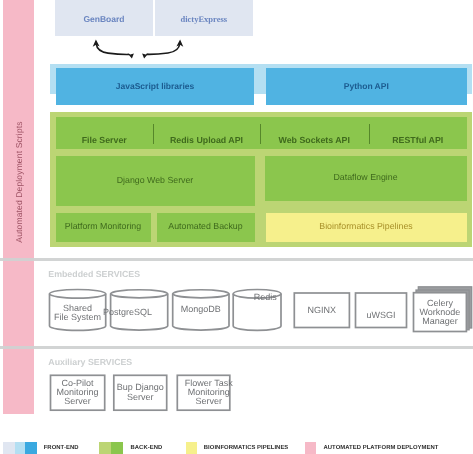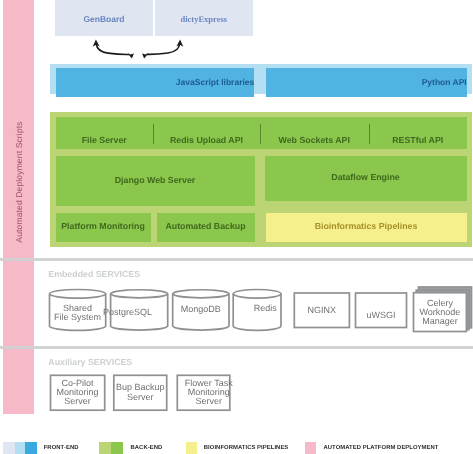--- a/index.html
+++ b/index.html
@@ -18,27 +18,27 @@
   
   .divider{left:0;width:473px;height:3px;background:rgba(207,209,209,0.94);}
 
   
   .app-box{top:0;height:35.5px;background:#e0e6f1;color:#6a85c0;font-size:8.5px;font-weight:bold;padding-top:5px;}
   #app-genboard{left:55px;width:98px;}
   #app-dicty{left:154.5px;width:98.5px;font-family:Liberation Serif, serif;}
 
   
   #frontend-wrap{left:50px;top:64px;width:421.6px;height:30px;background:#b4dff2;}
-  .blue-box{top:68.4px;height:29px;background:#50b3e2;color:#1c5c90;font-size:8.5px;font-weight:bold;justify-content:flex-end;}
+  .blue-box{top:68.4px;height:37px;background:#50b3e2;color:#1c5c90;font-size:8.5px;font-weight:bold;}
   #box-js{left:55.7px;width:198.6px;}
   #box-py{left:265.9px;width:200.8px;}
 
   
   #backend-wrap{left:50px;top:111.5px;width:421.9px;height:135px;background:#bcd574;}
-  .green-box{background:#8bc64d;color:#3f6a1d;font-size:8.8px;font-weight:bold;}
+  .green-box{background:#8bc64d;color:#3f6a1d;font-size:8.8px;font-weight:normal;}
   #g-row1{left:55.5px;top:117px;width:411px;height:32px;}
   #g-django{left:55.5px;top:155.5px;width:199px;height:50.5px;}
   #g-dataflow{left:264.5px;top:155.5px;width:202px;height:45px;}
   #g-platmon{left:55.5px;top:213px;width:95px;height:28.5px;}
   #g-autobak{left:156.5px;top:213px;width:98px;height:28.5px;}
   #g-bioinf{left:265.5px;top:213px;width:201px;height:28.5px;background:#f6f08c;color:#a89029;}
   .vsep{top:123.5px;width:1px;height:20px;background:#4c7b25;opacity:.85;}
   .cellrow{position:absolute;top:117px;height:32px;display:flex;align-items:center;justify-content:center;padding-top:14px;box-sizing:border-box;}
 
   
@@ -146,38 +146,38 @@
     <rect x="418.3" y="286.8" width="53.4" height="41.2"></rect>
     <rect x="416.0" y="290.0" width="53.1" height="39.8"></rect>
   </g>
   <rect x="413.5" y="292.7" width="52.9" height="38.8" fill="#ffffff" stroke="#8e9093" stroke-width="1.7"></rect>
 </svg>
 
 <div class="abs ctr svc" style="left:49.5px;top:296px;width:56.2px;height:34px"><span>Shared
 File System</span></div>
 <div class="abs ctr svc" style="left:110.6px;top:296px;width:34px;height:34px"><span>PostgreSQL</span></div>
 <div class="abs ctr svc" style="left:172.7px;top:296px;width:56.3px;height:28px"><span>MongoDB</span></div>
-<div class="abs ctr svc" style="left:233.2px;top:292px;width:64px;height:34px"><span>Redis</span></div>
+<div class="abs ctr svc" style="left:233.2px;top:281px;width:64px;height:34px"><span>Redis</span></div>
 <div class="abs ctr svc" style="left:294.3px;top:293px;width:55.1px;height:34.5px"><span>NGINX</span></div>
 <div class="abs ctr svc" style="left:355.5px;top:293px;width:51px;height:45px"><span>uWSGI</span></div>
 <div class="abs ctr svc" style="left:413.5px;top:292.7px;width:52.9px;height:40px"><span>Celery
 Worknode
 Manager</span></div>
 
 <svg class="abs" id="aux-shapes" style="left:0;top:0" width="473" height="454">
   <g fill="#ffffff" stroke="#8e9093" stroke-width="1.7">
     <rect x="50.5" y="375.3" width="54.2" height="34.9"></rect>
     <rect x="113.8" y="375.3" width="52.9" height="34.9"></rect>
     <rect x="177.3" y="375.3" width="52.5" height="34.9"></rect>
   </g>
 </svg>
 <div class="abs ctr svc" style="left:50.5px;top:375.3px;width:54.2px;height:34.9px"><span>Co-Pilot
 Monitoring
 Server</span></div>
-<div class="abs ctr svc" style="left:113.8px;top:375.3px;width:52.9px;height:34.9px"><span>Bup Backup
+<div class="abs ctr svc" style="left:113.8px;top:375.3px;width:52.9px;height:34.9px"><span>Bup Django
 Server</span></div>
 <div class="abs ctr svc" style="left:177.3px;top:375.3px;width:63px;height:34.9px"><span>Flower Task
 Monitoring
 Server</span></div>
 
 <div class="abs legend-item" style="left:2.5px;top:442px">
   <span class="sw" style="background:#e0e6f1;width:12.4px"></span>
     <span class="sw" style="background:#b4dff2;width:10px"></span>
     <span class="sw" style="background:#3aa9e0;width:11.8px"></span>
   <span class="lgl">FRONT-END</span>

